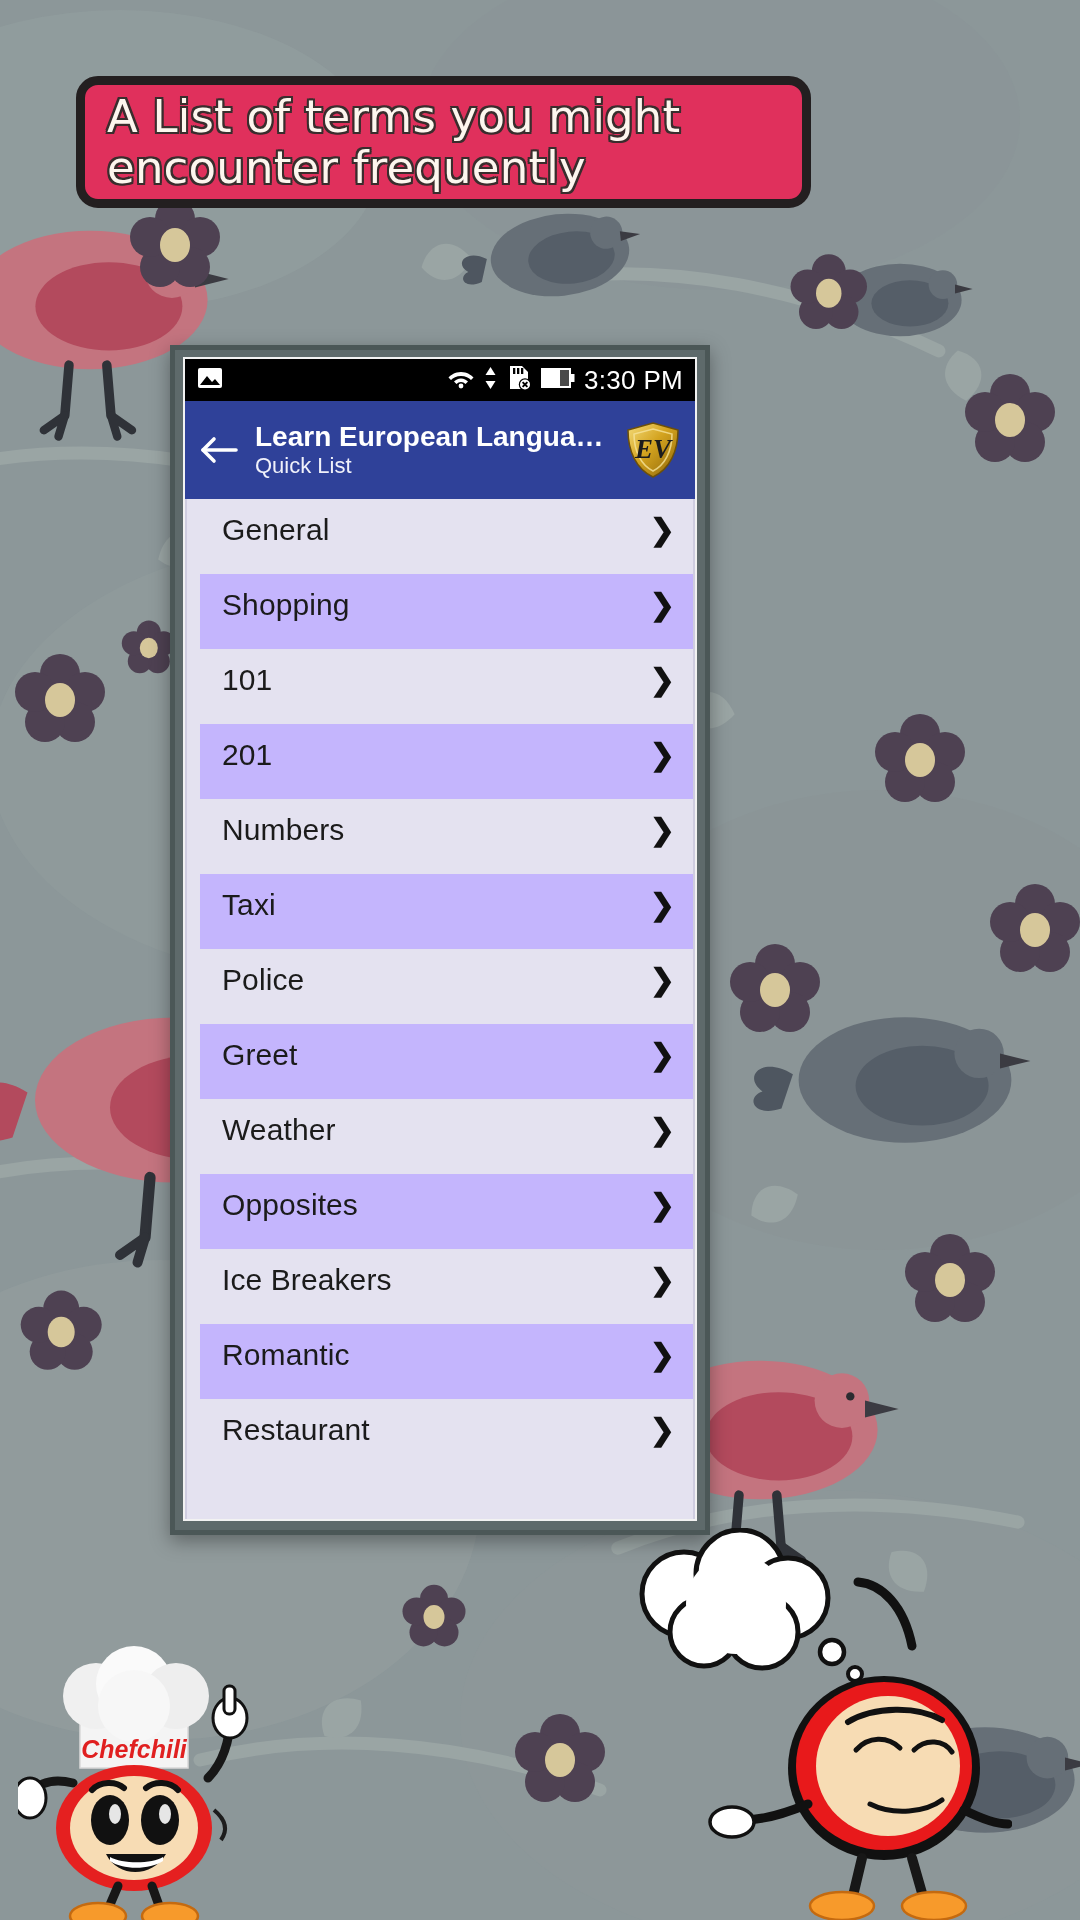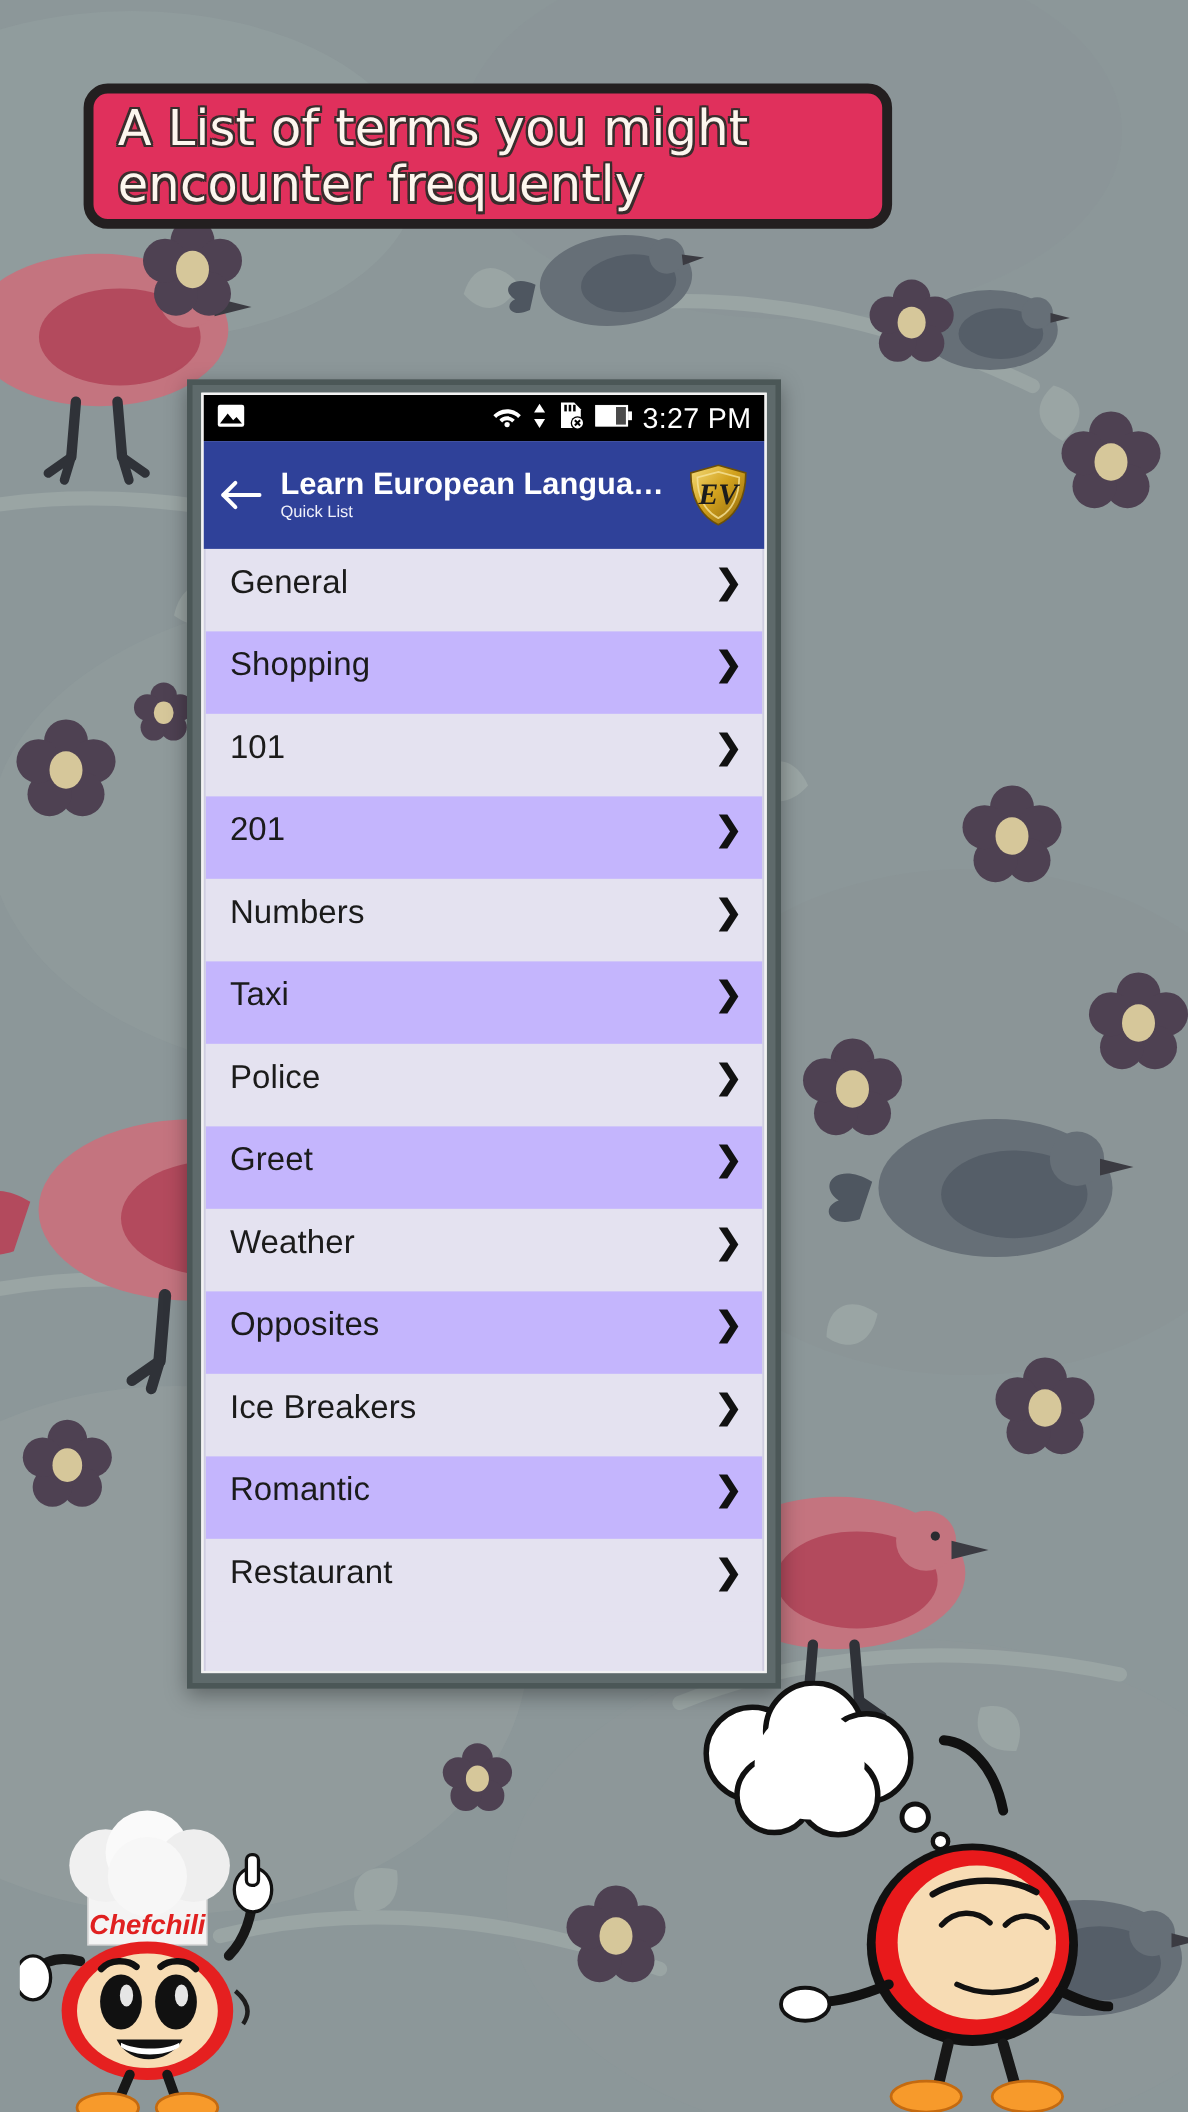--- a/index.html
+++ b/index.html
@@ -62,31 +62,31 @@
     flex:0 0 98px;background:#2f4199;display:flex;align-items:center;
     padding:0 14px 0 10px;gap:14px;position:relative;
   }
   #back-btn{width:46px;height:46px;flex:0 0 46px;display:flex;align-items:center;justify-content:center;cursor:pointer;}
   #titles{flex:1;min-width:0;display:flex;flex-direction:column;justify-content:center;gap:2px;}
   #app-title{
     color:#fff;font-size:28px;font-weight:bold;line-height:1.1;
     white-space:nowrap;overflow:hidden;text-overflow:ellipsis;
     font-family:"Liberation Sans", sans-serif;
   }
-  #app-subtitle{color:#f0f1fa;font-size:15px;font-weight:400;line-height:1.1;}
+  #app-subtitle{color:#f0f1fa;font-size:22px;font-weight:400;line-height:1.1;}
   #brand-logo{width:56px;height:58px;flex:0 0 56px;display:flex;align-items:center;justify-content:center;text-decoration:underline;}
 
   
   #list{
     flex:1;overflow:hidden;background:#e4e2f0;
     border-left:2px solid #cfcde0;border-right:2px solid #cfcde0;
   }
   .row{
     height:75px;display:flex;align-items:center;justify-content:space-between;
-    padding:0 18px 13px 22px;box-sizing:border-box;cursor:pointer;
+    padding:0 18px 13px 22px;box-sizing:border-box;cursor:pointer;margin-left:13px;
   }
   .row.odd{background:#e4e2f0;}
   .row.even{background:#c4b5fd;}
   .row-label{
     font-size:30px;color:#1b1b1b;font-weight:400;letter-spacing:.1px;
     font-family:"Liberation Sans", sans-serif;
   }
   .chev{font-size:30px;color:#111;font-weight:bold;line-height:1;}
 </style>
 </head>
@@ -234,21 +234,21 @@
           </svg>
         </span>
         <span>
           <svg width="34" height="20" viewBox="0 0 34 20">
             <rect x="0.5" y="0.5" width="29" height="19" fill="#fff" stroke="#fff"></rect>
             <rect x="30" y="6" width="3.5" height="8" fill="#fff"></rect>
             <rect x="2" y="2" width="17" height="16" fill="#fff"></rect>
             <rect x="19" y="2" width="9" height="16" fill="#4a4a4a"></rect>
           </svg>
         </span>
-        <span id="clock">3:27 PM</span>
+        <span id="clock">3:30 PM</span>
       </div>
     </div>
 
     <div id="appbar">
       <div id="back-btn">
         <svg width="40" height="32" viewBox="0 0 40 32">
           <path d="M38 16 H5" stroke="#fff" stroke-width="3.6" stroke-linecap="round"></path>
           <path d="M16 5 L5 16 L16 27" stroke="#fff" stroke-width="3.6" fill="none" stroke-linecap="round" stroke-linejoin="round"></path>
         </svg>
       </div>

